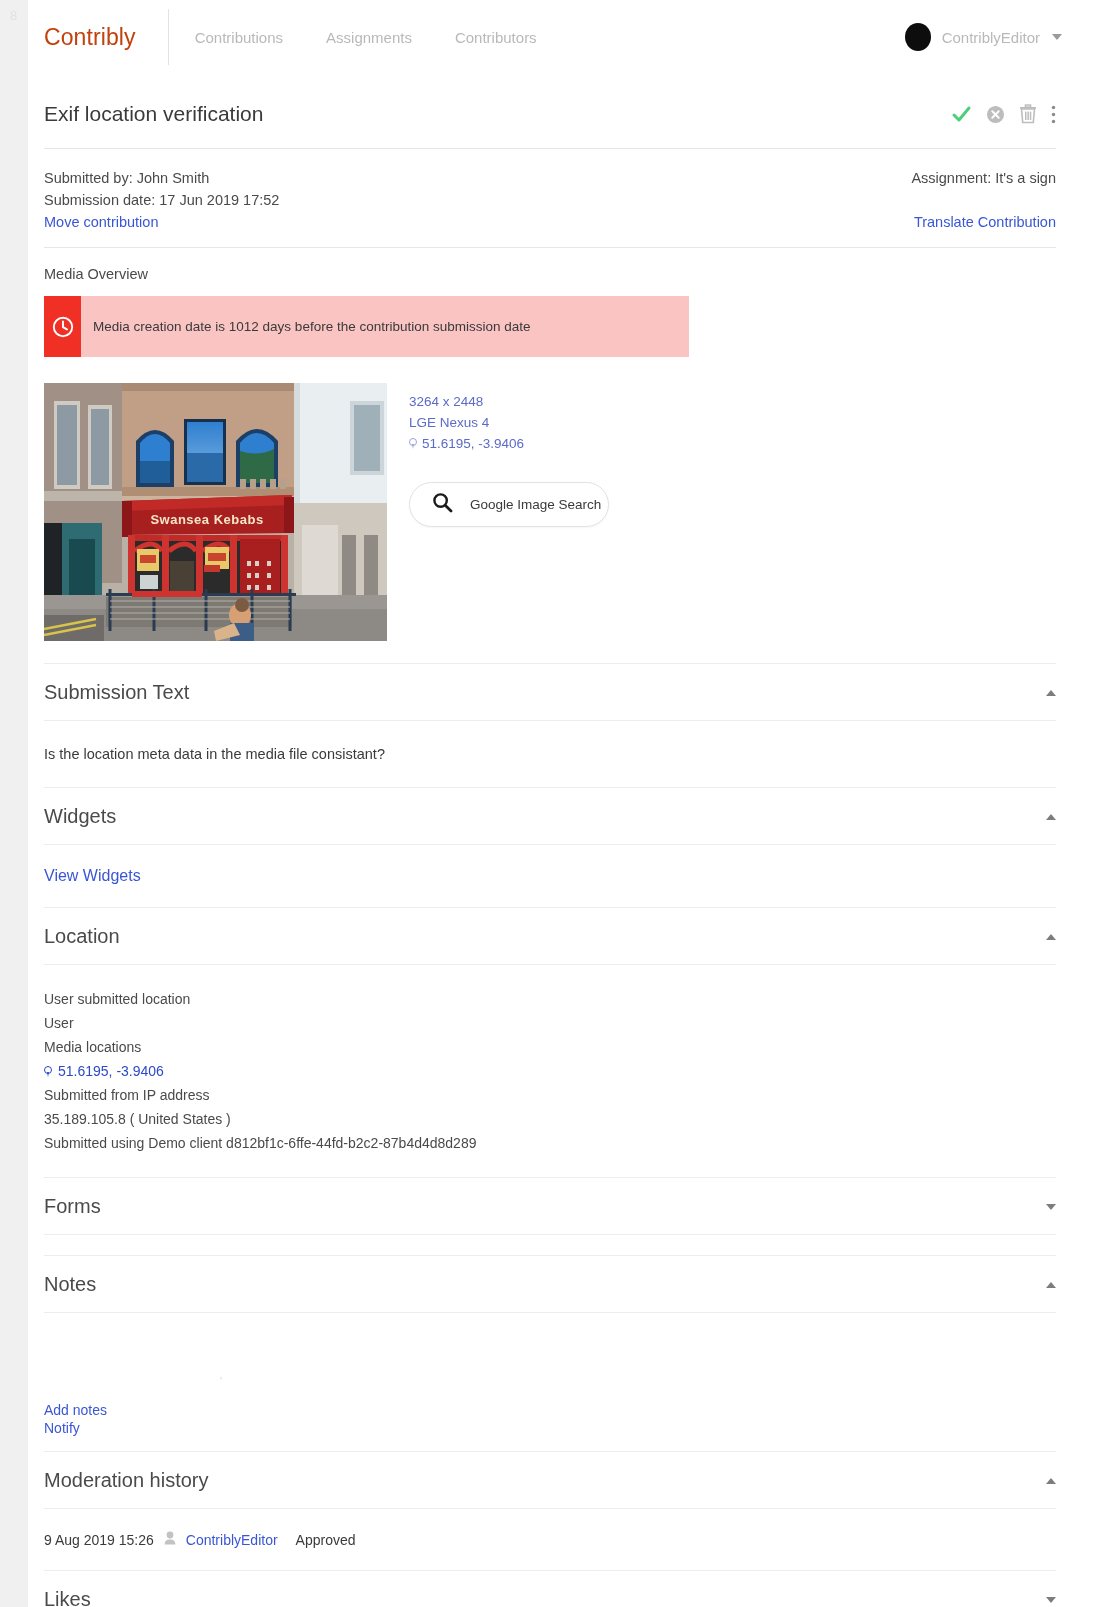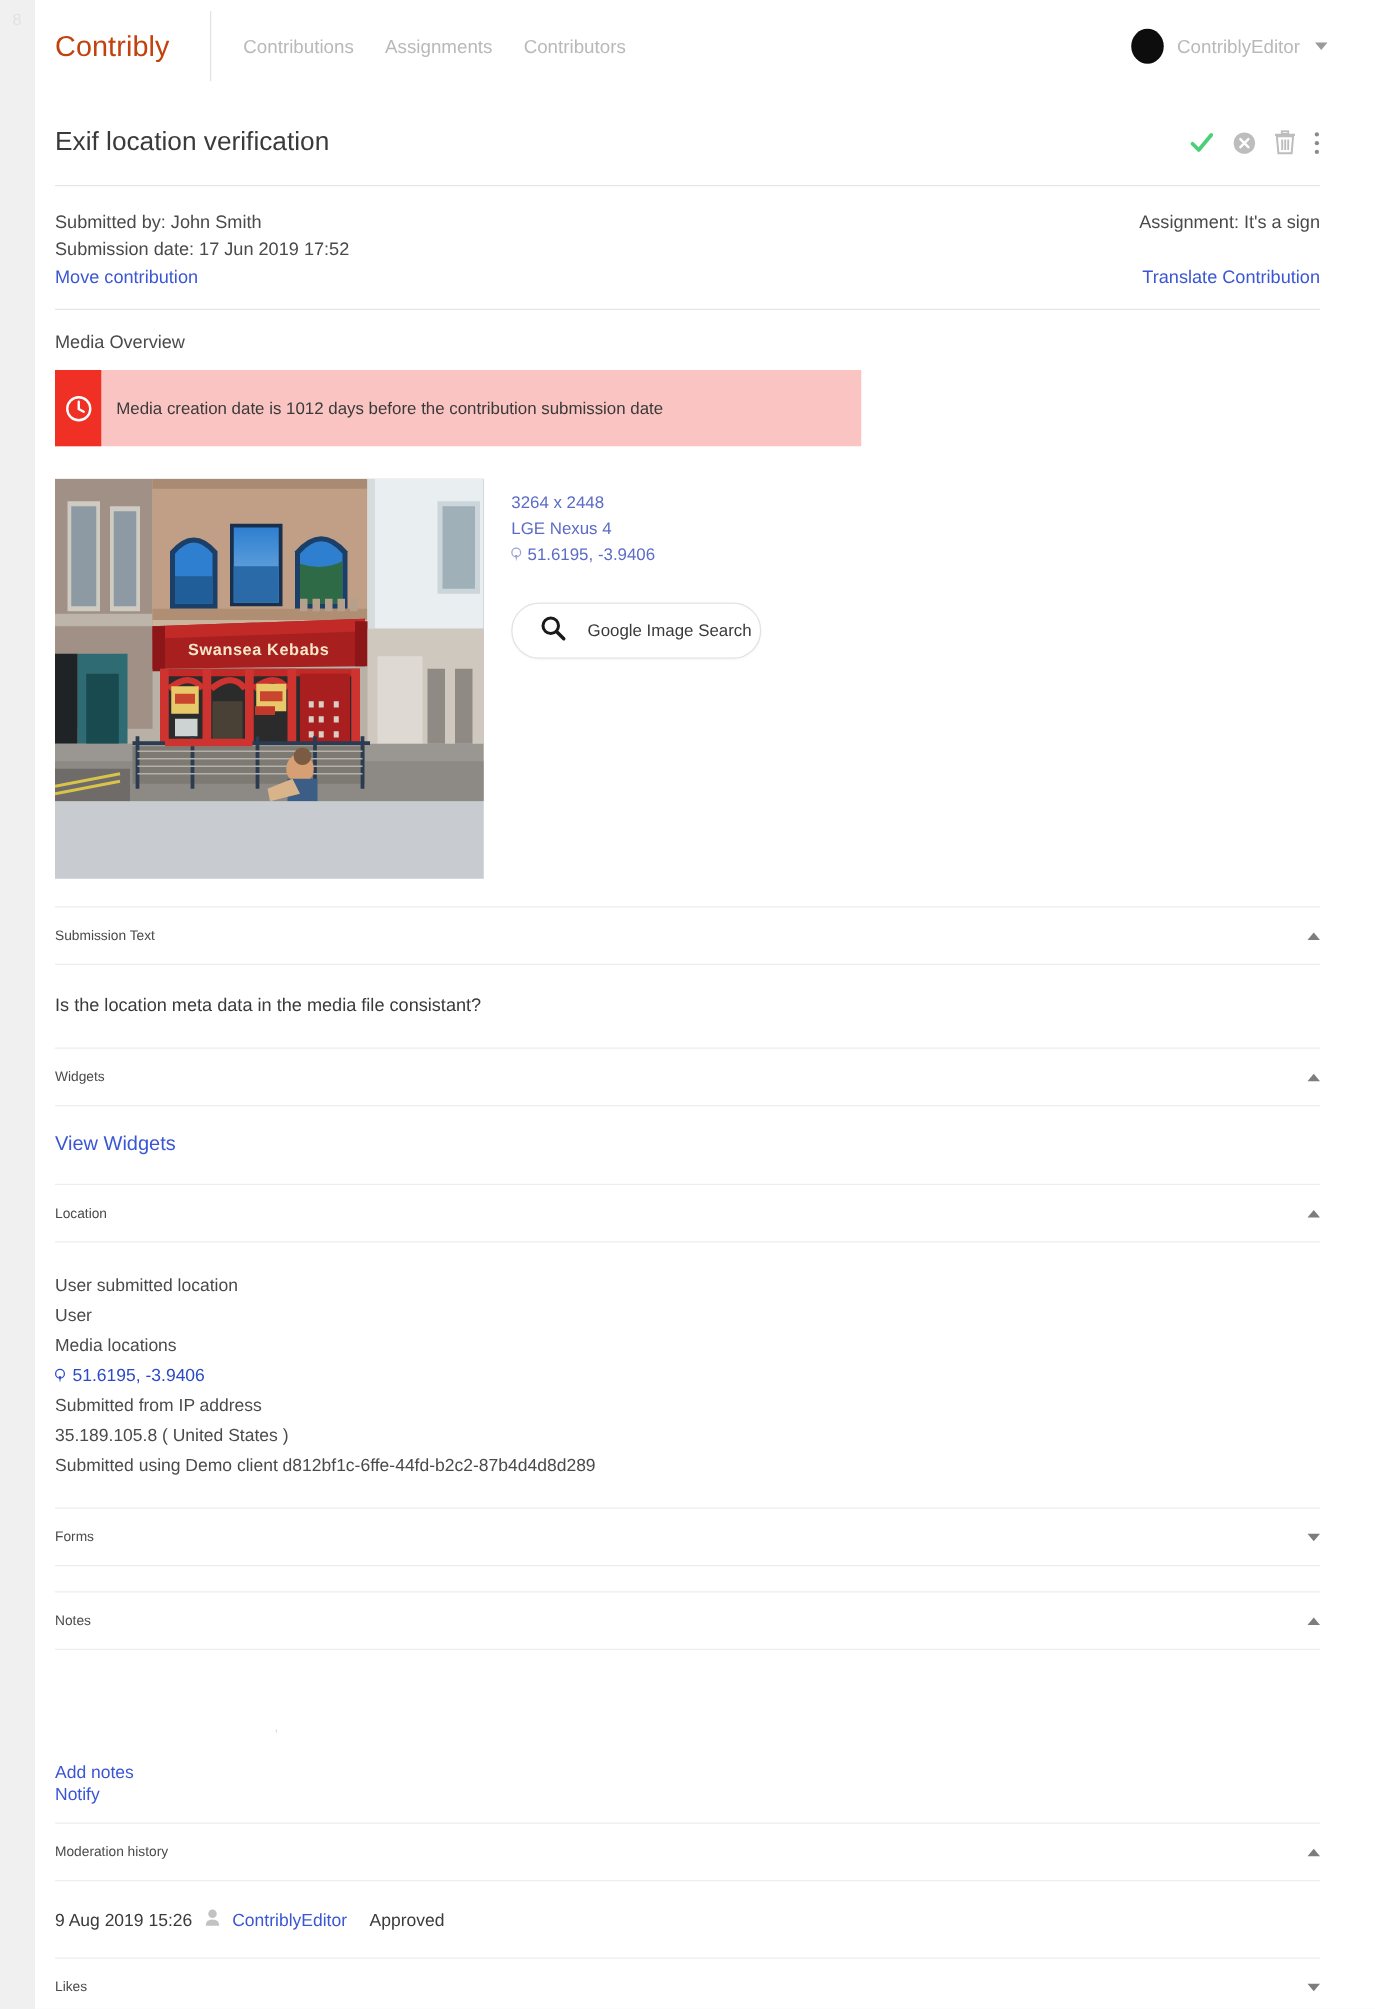--- a/index.html
+++ b/index.html
@@ -52,21 +52,21 @@
     color: #c2410c;
     padding: 0 32px 0 16px;
     letter-spacing: .1px;
   }
   .nav-divider {
     width: 1px;
     height: 56px;
     background: #e3e3e3;
     margin-right: 26px;
   }
-  .nav-links { display: flex; gap: 25px; }
+  .nav-links { display: flex; gap: 43px; }
   .nav-link {
     font-size: 15px;
     color: #b9b9b9;
     text-decoration: none;
     white-space: nowrap;
   }
   .nav-right {
     margin-left: auto;
     display: flex;
     align-items: center;
@@ -156,21 +156,21 @@
     color: #3a3a3a;
     padding: 23px 12px;
     display: flex;
     align-items: center;
   }
 
   
   .media-block { display: flex; gap: 22px; padding-bottom: 22px; }
   .thumb {
     width: 343px;
-    height: 320px;
+    height: 258px;
     flex: none;
     position: relative;
     overflow: hidden;
     background: #c8ccd0;
   }
   .media-info { padding-top: 8px; }
   .media-info-line {
     font-size: 13.5px;
     color: #5b6bc7;
     line-height: 21px;
@@ -220,21 +220,21 @@
   }
   .gis-label { font-size: 13.5px; color: #3a3a3a; }
 
   
   .acc-header {
     display: flex;
     align-items: center;
     padding: 17px 0 16px 0;
     cursor: pointer;
   }
-  .acc-title { font-size: 11px; color: #4a4a4a; }
+  .acc-title { font-size: 20px; color: #4a4a4a; }
   .acc-arrow {
     margin-left: auto;
     width: 0; height: 0;
     border-left: 5px solid transparent;
     border-right: 5px solid transparent;
   }
   .acc-arrow.up { border-bottom: 6px solid #7d7d7d; }
   .acc-arrow.down { border-top: 6px solid #7d7d7d; }
 
   .acc-body { padding: 22px 0 22px 0; }

